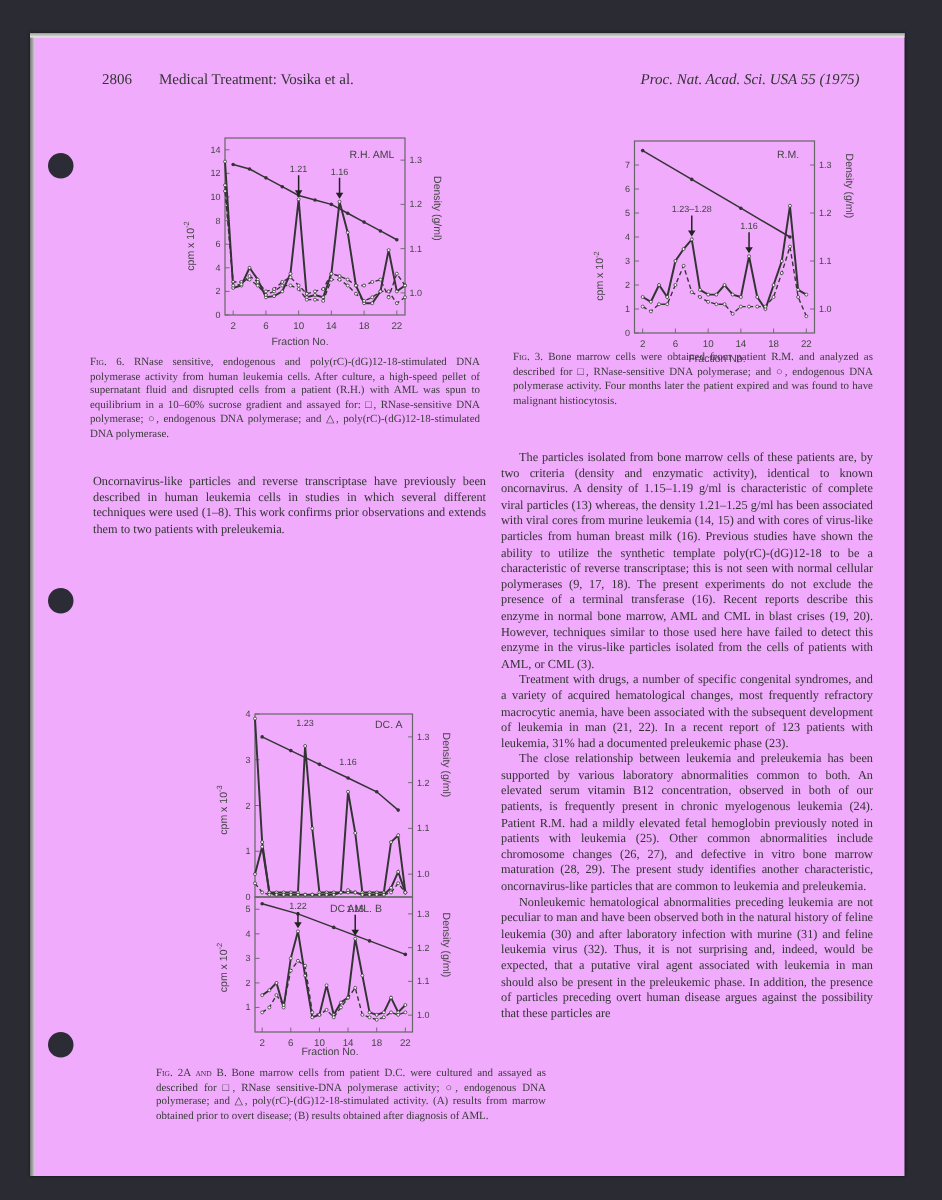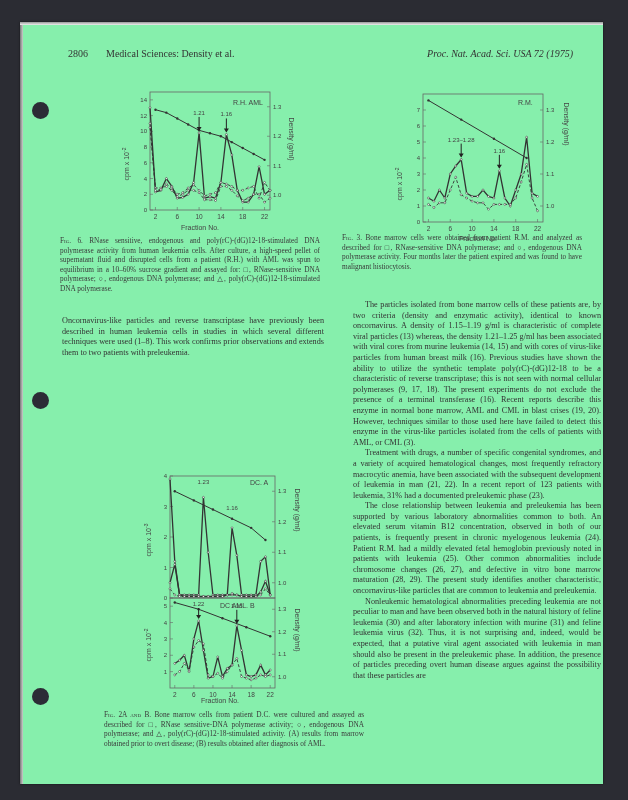--- a/index.html
+++ b/index.html
@@ -4,21 +4,21 @@
 <style>
   html, body { margin: 0; padding: 0; }
   body {
     width: 628px; height: 800px; overflow: hidden;
     background: #2b2c33;
     font-family: "Liberation Serif", "DejaVu Serif", serif;
     position: relative;
   }
   .page {
     position: absolute; left: 20px; top: 22px; width: 583px; height: 762px;
-    background: #86efac;
+    background: #f0abfc;
     box-shadow: 0 0 2px rgba(0,0,0,0.6);
   }
   .page-edge-left {
     position: absolute; left: 0; top: 0; width: 3px; height: 100%;
     background: linear-gradient(to right, #777, #ccc);
   }
   .page-edge-top {
     position: absolute; left: 0; top: 0; width: 100%; height: 3px;
     background: linear-gradient(to bottom, #999, #eee);
   }
@@ -49,22 +49,22 @@
 
 <div class="page">
   <div class="page-edge-left"></div>
   <div class="page-edge-top"></div>
   <div class="hole" style="top:80px"></div>
   <div class="hole" style="top:370px"></div>
   <div class="hole" style="top:666px"></div>
 
   <div class="running-head">
     <span class="pageno">2806</span>
-    <span class="section">Medical Sciences: Density et al.</span>
-    <span class="journal">Proc. Nat. Acad. Sci. USA 72 (1975)</span>
+    <span class="section">Medical Treatment: Vosika et al.</span>
+    <span class="journal">Proc. Nat. Acad. Sci. USA 55 (1975)</span>
   </div>
 
   <svg class="fig" id="fig1" style="left:85px; top:62px;" width="200" height="155">
     <rect x="45" y="8" width="120" height="118" fill="none" stroke="#666" stroke-width="0.8"></rect>
     <text x="128" y="21" font-size="7">R.H. AML</text>
     <g id="fig1-marks">
         <line x1="45" x2="48" y1="126" y2="126" stroke="#666" stroke-width="0.6"></line>
         <text x="42" y="128" font-size="6" text-anchor="end">0</text>
         <line x1="45" x2="48" y1="110.26666666666667" y2="110.26666666666667" stroke="#666" stroke-width="0.6"></line>
         <text x="42" y="112.26666666666667" font-size="6" text-anchor="end">2</text>
@@ -502,19 +502,19 @@
     <text transform="translate(46,70) rotate(-90)" font-size="7" text-anchor="middle"><tspan>cpm x 10</tspan><tspan dy="-3" font-size="5">-3</tspan></text>
     <text transform="translate(46,175) rotate(-90)" font-size="7" text-anchor="middle"><tspan>cpm x 10</tspan><tspan dy="-3" font-size="5">-2</tspan></text>
     <text transform="translate(190,40) rotate(90)" font-size="7" text-anchor="middle">Density (g/ml)</text>
     <text transform="translate(190,160) rotate(90)" font-size="7" text-anchor="middle">Density (g/ml)</text>
   </svg>
   <div class="caption col-left" style="top:688px; width:260px;margin-left:44px;">
     <span class="figlabel">Fig. 2A and B.</span>
     <span>Bone marrow cells from patient D.C. were cultured and assayed as described for □, RNase sensitive-DNA polymerase activity; ○, endogenous DNA polymerase; and △, poly(rC)-(dG)12-18-stimulated activity. (A) results from marrow obtained prior to overt disease; (B) results obtained after diagnosis of AML.</span>
   </div>
 
-  <div class="text col-right" style="top:278px; left:333px; width:248px;">
+  <div class="text col-right" style="top:278px; left:314px; width:248px;">
     <p class="indent">The particles isolated from bone marrow cells of these patients are, by two criteria (density and enzymatic activity), identical to known oncornavirus. A density of 1.15–1.19 g/ml is characteristic of complete viral particles (13) whereas, the density 1.21–1.25 g/ml has been associated with viral cores from murine leukemia (14, 15) and with cores of virus-like particles from human breast milk (16). Previous studies have shown the ability to utilize the synthetic template poly(rC)-(dG)12-18 to be a characteristic of reverse transcriptase; this is not seen with normal cellular polymerases (9, 17, 18). The present experiments do not exclude the presence of a terminal transferase (16). Recent reports describe this enzyme in normal bone marrow, AML and CML in blast crises (19, 20). However, techniques similar to those used here have failed to detect this enzyme in the virus-like particles isolated from the cells of patients with AML, or CML (3).</p>
     <p class="indent">Treatment with drugs, a number of specific congenital syndromes, and a variety of acquired hematological changes, most frequently refractory macrocytic anemia, have been associated with the subsequent development of leukemia in man (21, 22). In a recent report of 123 patients with leukemia, 31% had a documented preleukemic phase (23).</p>
     <p class="indent">The close relationship between leukemia and preleukemia has been supported by various laboratory abnormalities common to both. An elevated serum vitamin B12 concentration, observed in both of our patients, is frequently present in chronic myelogenous leukemia (24). Patient R.M. had a mildly elevated fetal hemoglobin previously noted in patients with leukemia (25). Other common abnormalities include chromosome changes (26, 27), and defective in vitro bone marrow maturation (28, 29). The present study identifies another characteristic, oncornavirus-like particles that are common to leukemia and preleukemia.</p>
     <p class="indent">Nonleukemic hematological abnormalities preceding leukemia are not peculiar to man and have been observed both in the natural history of feline leukemia (30) and after laboratory infection with murine (31) and feline leukemia virus (32). Thus, it is not surprising and, indeed, would be expected, that a putative viral agent associated with leukemia in man should also be present in the preleukemic phase. In addition, the presence of particles preceding overt human disease argues against the possibility that these particles are</p>
   </div>
 </div>
 
 </body></html>

